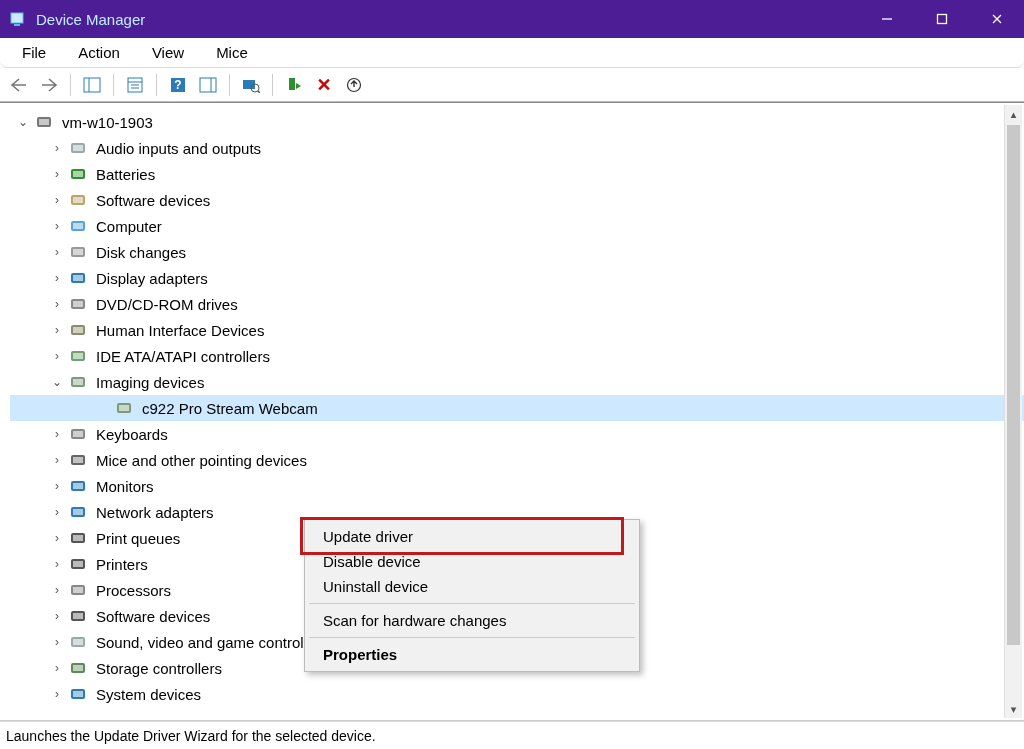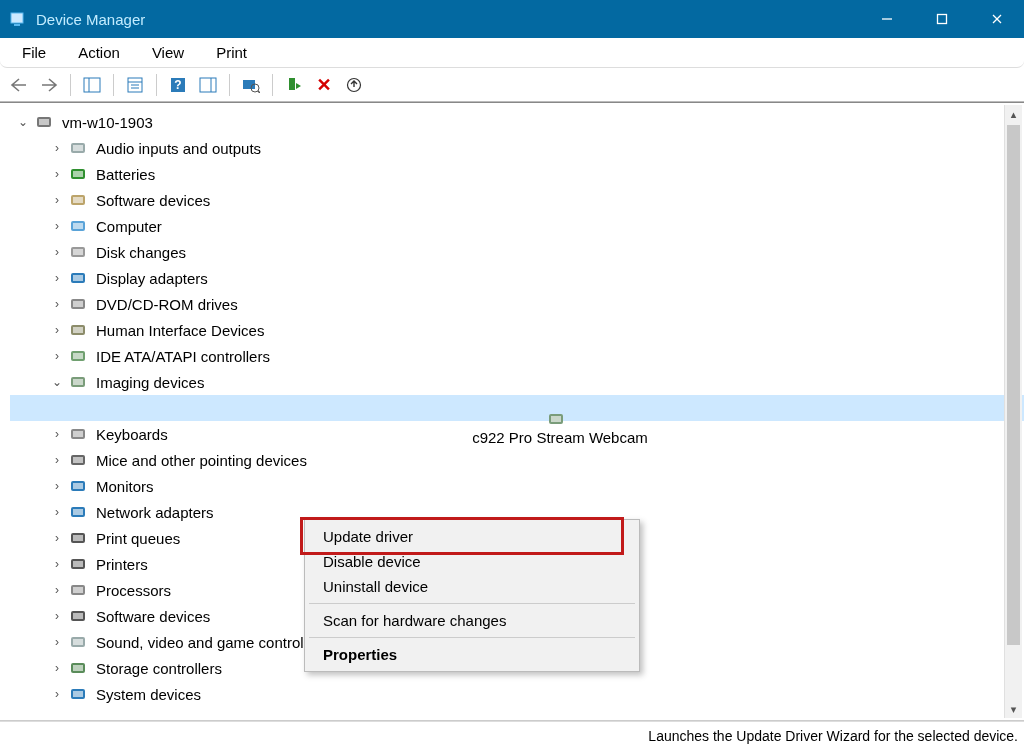--- a/index.html
+++ b/index.html
@@ -9,21 +9,21 @@
     font-size: 14px;
     background: #fff;
     width: 1024px;
     height: 749px;
     overflow: hidden;
     position: relative;
   }
   
   .titlebar {
     height: 38px;
-    background: #0369a1;
+    background: #4c1d95;
     color: #c2ecff;
     display: flex;
     align-items: center;
     padding: 0 0 0 8px;
     position: relative;
     font-size: 15px;
   }
   .titlebar .title-icon {
     width: 18px; height: 18px; margin-right: 10px;
     display: inline-flex; align-items:center; justify-content:center;
@@ -88,21 +88,21 @@
   }
   .tree-row {
     display: flex;
     align-items: center;
     height: 26px;
     padding-left: 6px;
     white-space: nowrap;
   }
   .lvl0 { padding-left: 6px; }
   .lvl1 { padding-left: 40px; }
-  .lvl2 { padding-left: 86px; flex-direction: column; }
+  .lvl2 { padding-left: 86px; }
   .chev {
     width: 14px; height:14px; margin-right: 4px;
     display:inline-flex; align-items:center; justify-content:center;
     color:#555; font-size:12px;
     flex-shrink:0;
   }
   .chev.none { visibility: hidden; }
   .node-icon {
     width: 20px; height: 20px; margin-right: 8px;
     display:inline-flex; align-items:center; justify-content:center;
@@ -156,21 +156,20 @@
     pointer-events: none;
   }
   
   .statusbar {
     height: 28px;
     display: flex;
     align-items: center;
     padding: 0 6px;
     font-size: 14px;
     border-top: 1px solid #ddd;
-    justify-content: flex-end;
   }
 </style>
 </head>
 <body>
 
 <div class="titlebar">
   <span class="title-icon">
     <svg width="16" height="16" viewBox="0 0 16 16">
         <rect x="2" y="2" width="12" height="10" fill="#cde9ff" stroke="#5ab8ef"></rect>
         <rect x="5" y="13" width="6" height="2" fill="#5ab8ef"></rect>
@@ -194,21 +193,21 @@
           <line x1="10" y1="2" x2="2" y2="10" stroke="#fff" stroke-width="1.3"></line>
         </svg>
     </div>
   </div>
 </div>
 
 <div class="menubar">
   <div class="menu-item">File</div>
   <div class="menu-item">Action</div>
   <div class="menu-item">View</div>
-  <div class="menu-item">Print</div>
+  <div class="menu-item">Mice</div>
 </div>
 
 <div class="toolbar">
   <div class="tb-btn">
     <svg width="18" height="14" viewBox="0 0 18 14">
         <path d="M9 1 L2 7 L9 13 M2 7 H16" fill="none" stroke="#777" stroke-width="1.6"></path>
       </svg>
   </div>
   <div class="tb-btn">
     <svg width="18" height="14" viewBox="0 0 18 14">

